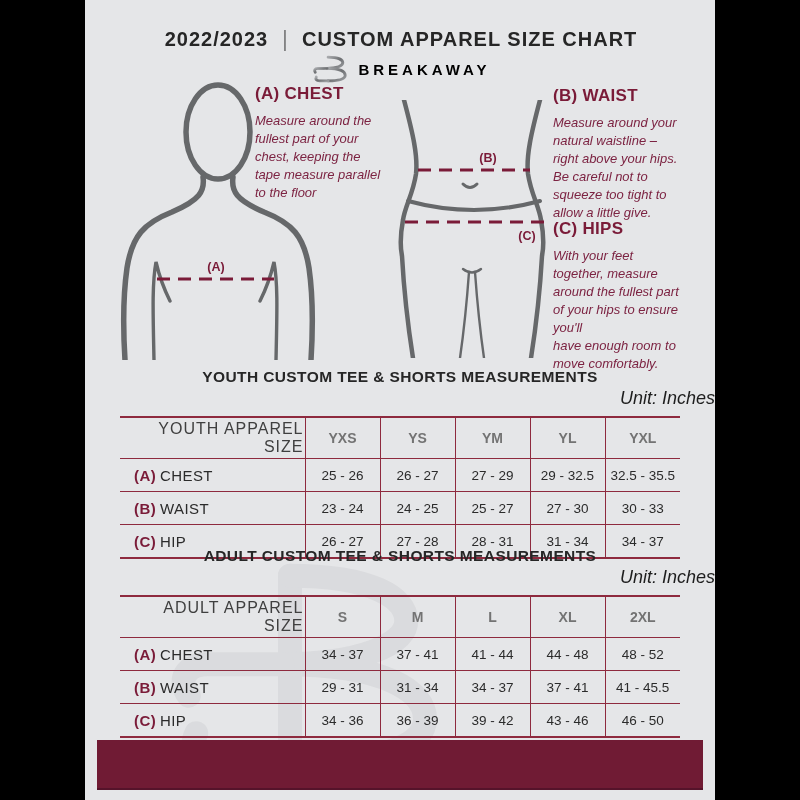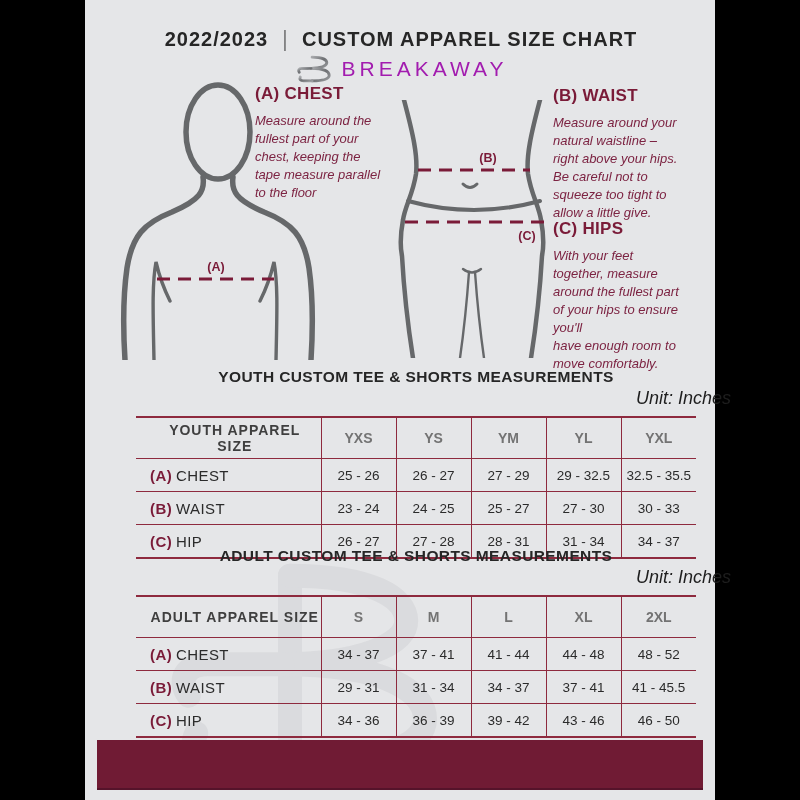--- a/index.html
+++ b/index.html
@@ -7,41 +7,41 @@
          font-family:"Liberation Sans",sans-serif;}
   .page{position:absolute;left:85px;top:0;width:630px;height:800px;background:#e5e6e8;}
 
   
   .header{position:absolute;left:28px;right:26px;top:26px;height:42px;
           display:flex;align-items:center;justify-content:space-between;flex-direction:column;}
   .header-left{display:flex;align-items:center;gap:14px;}
   .hdr-year,.hdr-title{font-weight:700;font-size:20px;letter-spacing:1px;color:#262626;}
   .hdr-divider{font-weight:400;font-size:22px;color:#3a3a3a;transform:scaleX(.6);}
   .header-right{display:flex;align-items:center;gap:9px;}
-  .brand-name{font-weight:400;font-size:21px;letter-spacing:4px;color:#a21caf;}
+  .brand-name{font-weight:700;font-size:15px;letter-spacing:4px;color:#000000;}
 
   
   .fig{position:absolute;}
   .guide-block{position:absolute;width:160px;}
   .guide-head{font-weight:700;font-size:17px;letter-spacing:.3px;color:#7a1b38;margin:0 0 8px 0;}
   .guide-text{font-style:italic;font-size:13px;line-height:1.38;color:#7c2342;white-space:pre-line;margin:0;}
 
   
-  .tbl-section{position:absolute;left:0;width:630px;z-index:1;padding-left:16px;}
+  .tbl-section{position:absolute;left:0;width:630px;z-index:1;}
   .tbl-title{text-align:center;font-weight:700;font-size:15.5px;letter-spacing:.4px;color:#262626;margin:0;}
   .tbl-unit{text-align:right;font-style:italic;font-size:18px;color:#1e1e1e;margin:2px 0 7px 0;}
   table.size-table{width:560px;margin-left:35px;border-collapse:collapse;table-layout:fixed;background:transparent;}
   table.size-table col.c-label{width:185px;}
   table.size-table col.c-size{width:75px;}
   table.size-table thead tr{border-top:2.5px solid #8e2a3e;border-bottom:1.7px solid #8e2a3e;}
   table.size-table tbody tr{border-bottom:1.7px solid #8e2a3e;}
   table.size-table tbody tr:last-child{border-bottom:2.2px solid #8e2a3e;}
   table.size-table th+th,table.size-table td+td{border-left:1.7px solid #8e2a3e;}
   table.size-table th{height:38px;font-weight:700;font-size:14px;color:#737373;text-align:center;}
-  table.size-table th.lbl{font-weight:700;font-size:14px;letter-spacing:1px;color:#3f3f3f;text-align:center;padding-left:14px;}
+  table.size-table th.lbl{font-weight:400;font-size:16px;letter-spacing:1px;color:#3f3f3f;text-align:right;padding-left:14px;}
   table.size-table td{height:30px;font-size:13.5px;color:#2b2b2b;text-align:center;}
   table.size-table td.lbl{text-align:left;padding-left:14px;font-size:15px;letter-spacing:.4px;color:#2b2b2b;}
   td.lbl .key{font-weight:700;color:#7a1b38;margin-right:4px;}
 
   
   .watermark{position:absolute;left:70px;top:542px;z-index:0;opacity:.55;}
   .footer-bar{position:absolute;left:12px;right:12px;top:740px;height:48px;
               background:#701b34;border-bottom:2px solid #55132a;z-index:2;}
 </style>
 </head>

